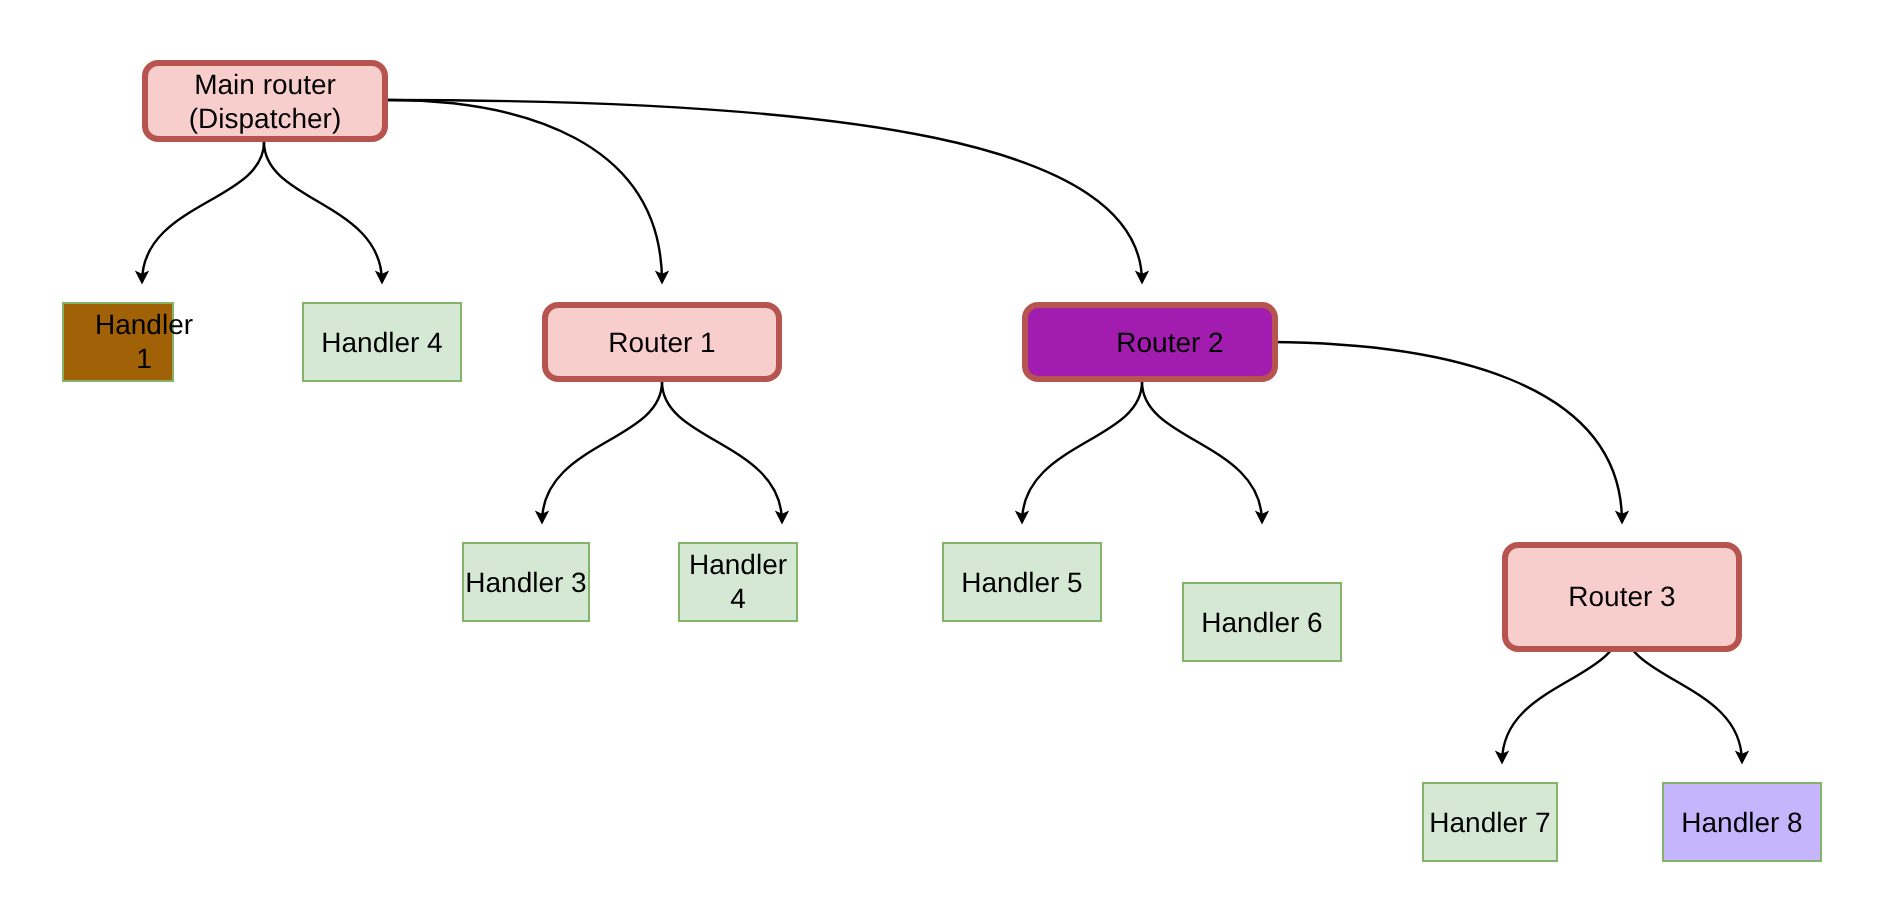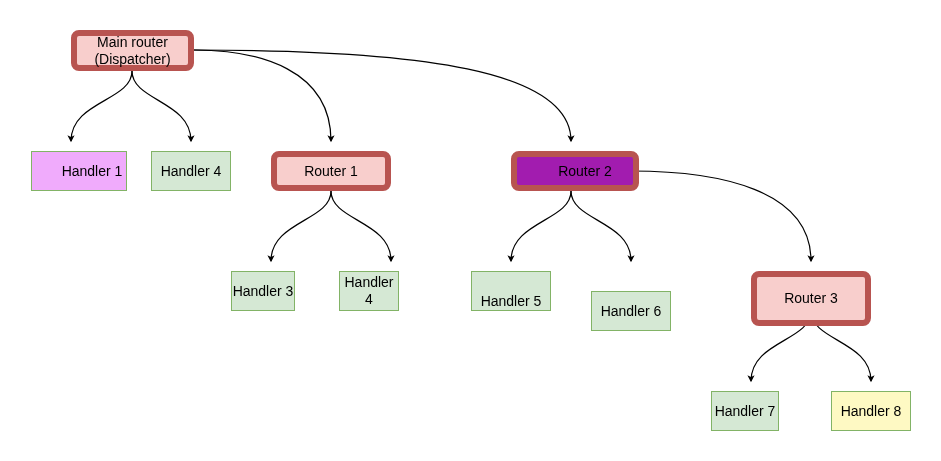--- a/index.html
+++ b/index.html
@@ -33,21 +33,21 @@
     justify-content: center;
     text-align: center;
     font-size: 14px;
     line-height: 17px;
     color: #000000;
     white-space: pre;
     z-index: 2;
   }
   .node-router {
     background: #f8cecc;
-    border: 6px solid #d946ef;
+    border: 3px solid #d946ef;
     border-radius: 8px;
   }
   .node-handler {
     background: #d5e8d4;
     border: 1px solid #82b366;
     border-radius: 0px;
   }
   .node-label {
     display: block;
     white-space: pre-line;
@@ -73,25 +73,25 @@
         <path d="M 571 191 C 571 221 511 221 511 261" fill="none" stroke="#000000" stroke-width="1.2" marker-end="url(#arrowhead)"></path>
         <path d="M 571 191 C 571 221 631 221 631 261" fill="none" stroke="#000000" stroke-width="1.2" marker-end="url(#arrowhead)"></path>
         <path d="M 631 171 C 720 171 811 190 811 261" fill="none" stroke="#000000" stroke-width="1.2" marker-end="url(#arrowhead)"></path>
         <path d="M 811 311 C 811 341 751 341 751 381" fill="none" stroke="#000000" stroke-width="1.2" marker-end="url(#arrowhead)"></path>
         <path d="M 811 311 C 811 341 871 341 871 381" fill="none" stroke="#000000" stroke-width="1.2" marker-end="url(#arrowhead)"></path>
       </g>
   </svg>
   <div id="node-layer">
       <div class="node node-router" style="left: 71px; top: 30px; width: 123px; height: 41px; background: rgb(248, 206, 204); border-color: rgb(184, 84, 80);"><span class="node-label">Main router
 (Dispatcher)</span></div>
-      <div class="node node-handler" style="left: 31px; top: 151px; width: 96px; height: 40px; background: #f0abfc; border-color: rgb(130, 179, 102); padding-left: 26px;"><span class="node-label">Handler 1</span></div>
+      <div class="node node-handler" style="left: 31px; top: 151px; width: 56px; height: 40px; background: #a16207; border-color: rgb(130, 179, 102); padding-left: 26px;"><span class="node-label">Handler 1</span></div>
       <div class="node node-handler" style="left: 151px; top: 151px; width: 80px; height: 40px; background: rgb(213, 232, 212); border-color: rgb(130, 179, 102);"><span class="node-label">Handler 4</span></div>
       <div class="node node-router" style="left: 271px; top: 151px; width: 120px; height: 40px; background: rgb(248, 206, 204); border-color: rgb(184, 84, 80);"><span class="node-label">Router 1</span></div>
       <div class="node node-router" style="left: 511px; top: 151px; width: 128px; height: 40px; background: #a21caf; border-color: rgb(184, 84, 80); padding-left: 20px;"><span class="node-label">Router 2</span></div>
       <div class="node node-handler" style="left: 231px; top: 271px; width: 64px; height: 40px; background: rgb(213, 232, 212); border-color: rgb(130, 179, 102);"><span class="node-label">Handler 3</span></div>
       <div class="node node-handler" style="left: 339px; top: 271px; width: 60px; height: 40px; background: rgb(213, 232, 212); border-color: rgb(130, 179, 102);"><span class="node-label">Handler 4</span></div>
-      <div class="node node-handler" style="left: 471px; top: 271px; width: 80px; height: 40px; background: rgb(213, 232, 212); border-color: rgb(130, 179, 102); align-items: flex-end;"><span class="node-label">Handler 5</span></div>
+      <div class="node node-handler" style="left: 471px; top: 271px; width: 80px; height: 40px; background: rgb(213, 232, 212); border-color: rgb(130, 179, 102);"><span class="node-label">Handler 5</span></div>
       <div class="node node-handler" style="left: 591px; top: 271px; width: 80px; height: 40px; background: rgb(213, 232, 212); border-color: rgb(130, 179, 102); margin-top: 20px;"><span class="node-label">Handler 6</span></div>
       <div class="node node-router" style="left: 751px; top: 271px; width: 120px; height: 55px; background: rgb(248, 206, 204); border-color: rgb(184, 84, 80);"><span class="node-label">Router 3</span></div>
       <div class="node node-handler" style="left: 711px; top: 391px; width: 68px; height: 40px; background: rgb(213, 232, 212); border-color: rgb(130, 179, 102);"><span class="node-label">Handler 7</span></div>
-      <div class="node node-handler" style="left: 831px; top: 391px; width: 80px; height: 40px; background: #fef9c3; border-color: rgb(130, 179, 102); justify-content: center;"><span class="node-label">Handler 8</span></div>
+      <div class="node node-handler" style="left: 831px; top: 391px; width: 80px; height: 40px; background: #c4b5fd; border-color: rgb(130, 179, 102); justify-content: center;"><span class="node-label">Handler 8</span></div>
     </div>
 </div>
 
 </body></html>

